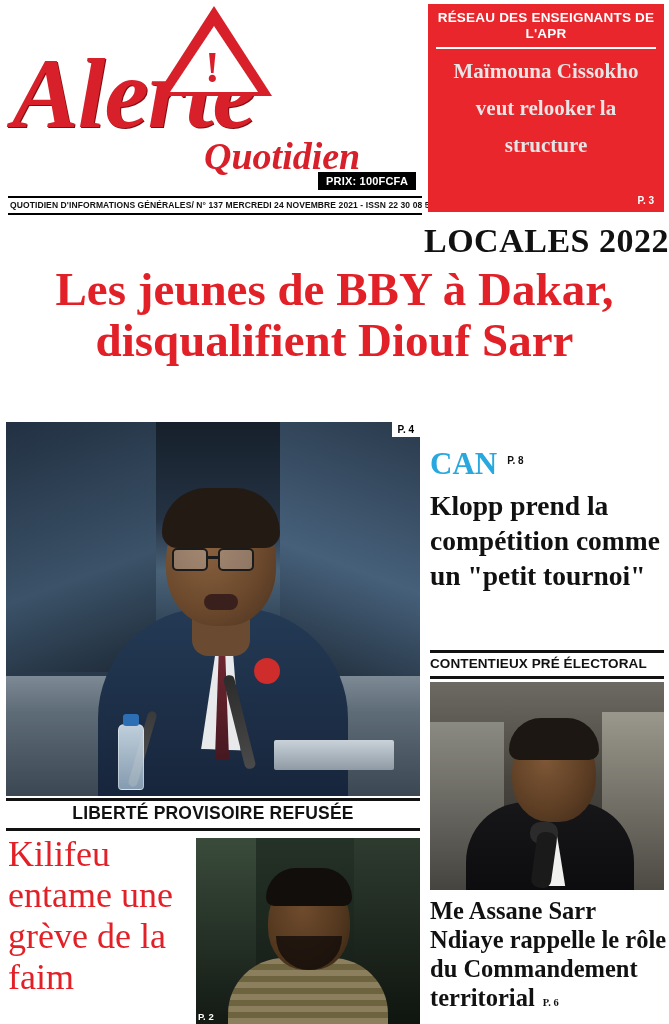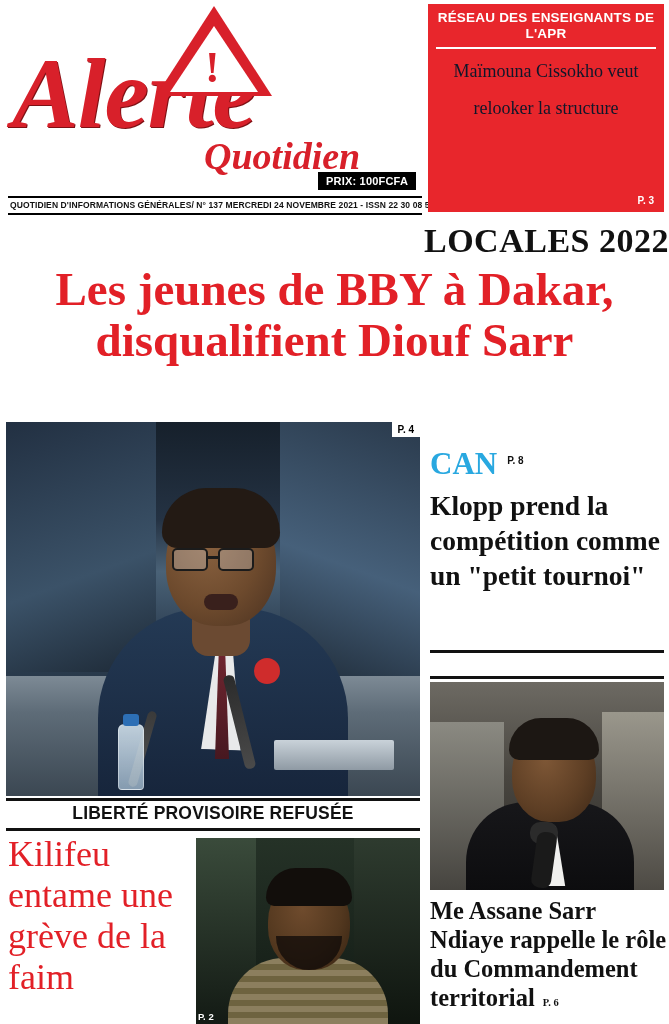--- a/index.html
+++ b/index.html
@@ -72,22 +72,22 @@
     position: absolute; left: 428px; top: 4px; width: 236px; height: 208px;
     background: #e8262c; color: #fff; padding: 6px 8px 4px 8px;
   }
   .tr-kicker {
     text-align: center; font-weight: bold; font-size: 13.5px; line-height: 16px;
     letter-spacing: .2px;
   }
   .tr-rule { width: 100%; height: 2px; background: #fff; margin: 5px 0 4px 0; }
   .tr-title {
     font-family: "Liberation Serif", serif;
-    font-weight: normal; font-size: 18px; line-height: 37px;
-    text-align: center; color: #0f172a;
+    font-weight: bold; font-size: 21px; line-height: 37px;
+    text-align: center; color: #e5e5e5;
   }
   .tr-page {
     position: absolute; right: 10px; bottom: 6px;
     font-size: 10px; font-weight: bold; color: #fff; margin-left: 16px;
   }
 
   
   .lead { position: absolute; left: 0; top: 222px; width: 669px; }
   .lead-kicker {
     text-align: right;
@@ -333,20 +333,21 @@
     <div class="mp-bottlecap"></div>
     <div class="mp-pagebadge">P. 4</div>
   </div>
 
   <div class="can-block">
     <span class="can-head">CAN</span><span class="can-page">P. 8</span>
     <div class="can-title">Klopp prend la compétition comme un "petit tournoi"</div>
   </div>
 
   <div class="cont-rule"></div>
+  <div class="cont-kicker">CONTENTIEUX PRÉ ÉLECTORAL</div>
   <div class="cont-rule2"></div>
   <div class="cont-photo">
     <div class="cp-bg"></div>
     <div class="cp-crowdL"></div>
     <div class="cp-crowdR"></div>
     <div class="cp-robe"></div>
     <div class="cp-collar"></div>
     <div class="cp-head"></div>
     <div class="cp-hair"></div>
     <div class="cp-michead"></div>

